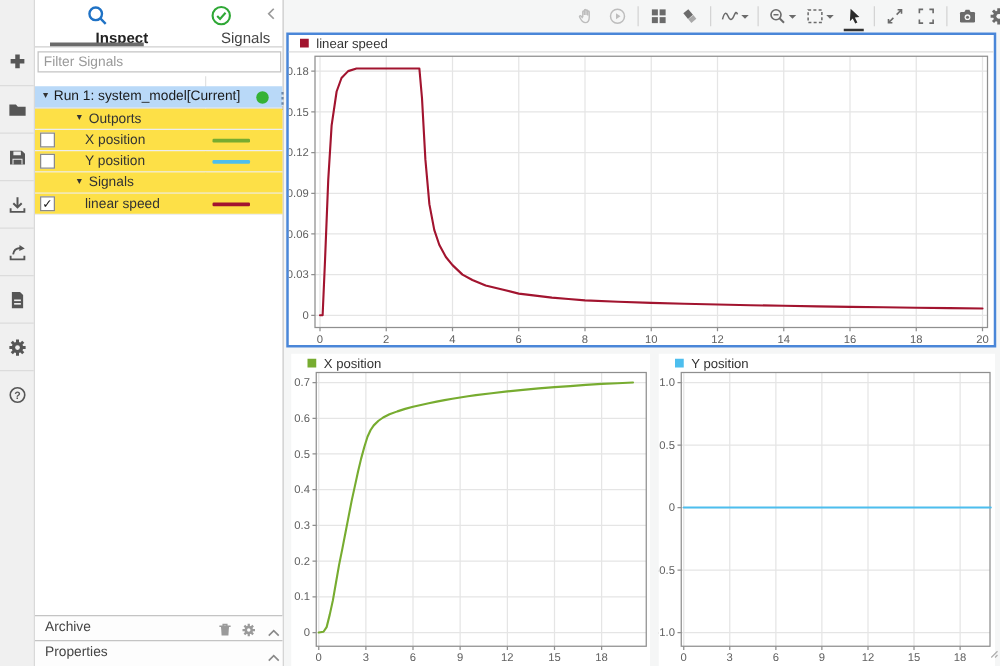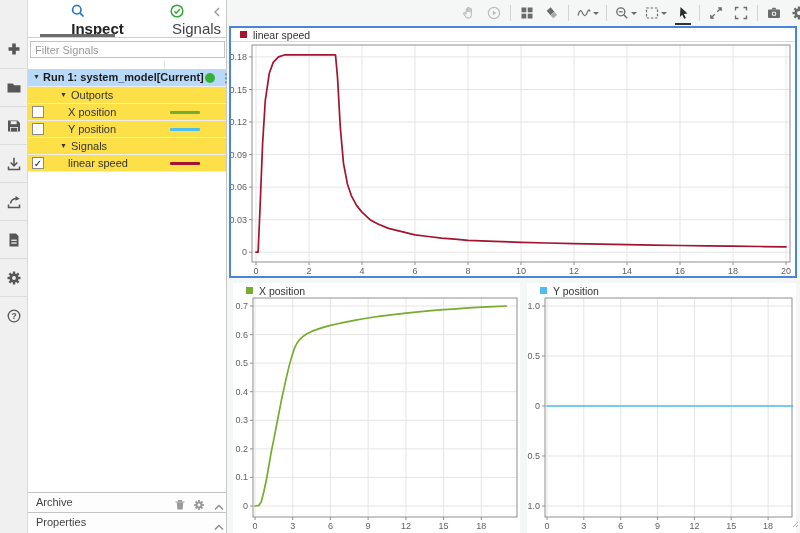--- a/index.html
+++ b/index.html
@@ -8,35 +8,35 @@
 
   
   #iconstrip{position:absolute;left:0;top:0;width:28px;height:533px;background:#f0f0f0;border-right:1px solid #d9d9d9;}
   .strip-cell{position:absolute;left:0;width:27px;height:38px;display:flex;align-items:center;justify-content:center;border-top:1px solid #dcdcdc;cursor:pointer;}
   .strip-cell.first{border-top:none;}
 
   
   #sidebar{position:absolute;left:28px;top:0;width:199px;height:533px;background:#ffffff;border-right:1px solid #c8c8c8;}
   #tabbar{position:absolute;left:0;top:0;width:100%;height:38px;border-bottom:1px solid #cfcfcf;display:flex;}
   .tab{flex:1;display:flex;flex-direction:column;align-items:center;justify-content:flex-start;padding-top:3px;cursor:pointer;position:relative;}
-  .tab .tab-label{font-size:15px;color:#444;margin-top:1px;margin-left:40px;}
+  .tab .tab-label{font-size:12px;color:#444;margin-top:1px;margin-left:40px;}
   .tab.active .tab-label{font-weight:bold;color:#222;}
   .tab.active:after{content:"";position:absolute;left:12px;right:12px;bottom:0;height:3px;background:#6b6b6b;}
   #sidebar-collapse{position:absolute;right:3px;top:3px;width:10px;height:12px;cursor:pointer;}
   #filter{position:absolute;left:2px;top:41px;width:195px;height:17px;border:1px solid #c3c3c3;font-size:11px;color:#333;padding:0 4px;outline:none;background:#fff;}
   #filter::placeholder{color:#9a9a9a;}
   #treeheader{position:absolute;left:0;top:74px;width:100%;height:14px;background:#f2f2f2;border-top:1px solid #d8d8d8;border-bottom:3px solid #a16207;text-decoration:underline;}
   .col-name{position:absolute;left:10px;top:1px;font-size:9px;font-weight:bold;color:#666;letter-spacing:.4px;}
   .col-line{position:absolute;left:142px;top:1px;font-size:9px;font-weight:bold;color:#666;letter-spacing:.4px;}
   #col-divider{position:absolute;left:136px;top:61px;width:1px;height:111px;background:#e2e2e2;}
   .tree-row{position:absolute;left:0;width:100%;height:17px;border-bottom:1px solid #ededed;cursor:pointer;background:#fde047;}
   .tree-row .tri{position:absolute;font-size:7px;color:#333;top:4px;}
   .tree-row .lbl{position:absolute;top:2px;font-size:11px;color:#333;white-space:nowrap;}
   .row-run{height:18px;}
-  .row-run .lbl{font-weight:bold;color:#1b1b1b;}
+  .row-run .lbl{font-weight:normal;color:#1b1b1b;}
   .status-dot{position:absolute;left:177px;top:4px;width:10px;height:10px;border-radius:50%;}
   .kebab{position:absolute;left:192px;top:1px;font-size:12px;color:#6d87a8;font-weight:bold;letter-spacing:0;line-height:16px;cursor:pointer;}
   .cbx{position:absolute;left:4px;top:2px;width:12px;height:12px;border:1px solid #8a8a8a;background:#fff;font-size:10px;line-height:11px;text-align:center;color:#111;cursor:pointer;}
   .swatch{position:absolute;left:142px;top:7px;width:30px;height:3px;border-radius:1px;}
   .panel-bar{position:absolute;left:0;width:100%;height:20px;background:#fdfdfd;border-top:1px solid #c4c4c4;cursor:pointer;}
   .panel-bar .pb-label{position:absolute;left:8px;top:3px;font-size:11px;color:#444;}
   .pb-ico{position:absolute;top:4px;cursor:pointer;}
 
   
   #plottoolbar{position:absolute;left:460px;top:0px;height:25px;display:flex;align-items:center;gap:7px;}

